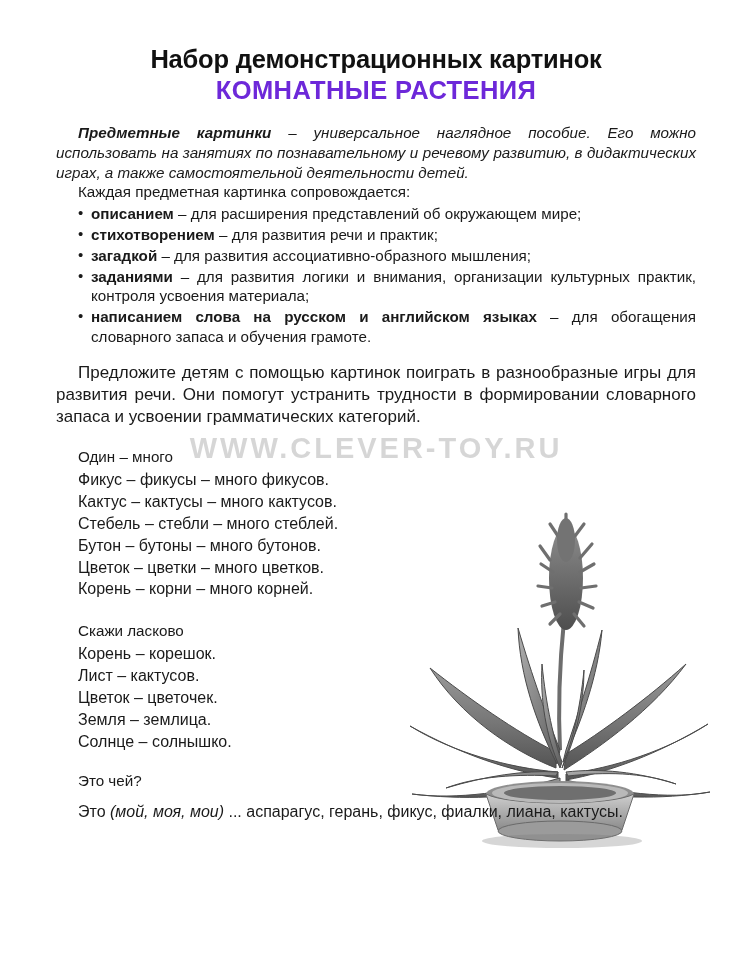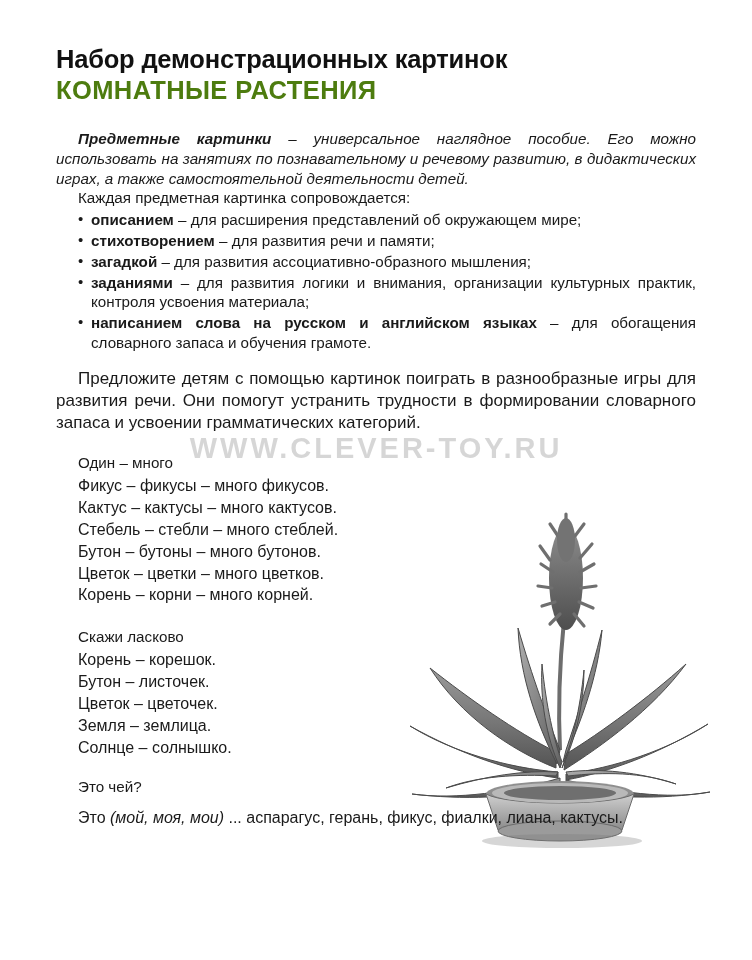--- a/index.html
+++ b/index.html
@@ -17,36 +17,36 @@
   }
   .page {
     position: relative;
     width: 752px;
     height: 960px;
     box-sizing: border-box;
     padding: 44px 56px 0 56px;
   }
   
   .title-block {
-    text-align: left;
-    margin-bottom: 24px;
+    text-align: center;
+    margin-bottom: 18px;
   }
   .title-line1 {
     font-size: 25.5px;
     font-weight: bold;
     letter-spacing: -0.2px;
     line-height: 1.18;
     color: #111;
   }
   .title-line2 {
     font-size: 25.5px;
     font-weight: bold;
     letter-spacing: 0.4px;
     line-height: 1.18;
-    color: #4d7c0f;
+    color: #6d28d9;
     margin-top: 1px;
   }
   
   .intro {
     font-size: 15.2px;
     line-height: 1.30;
     text-align: justify;
     text-indent: 22px;
     margin: 0 0 0 0;
     hyphens: manual;
@@ -146,21 +146,21 @@
     <div class="title-line1">Набор демонстрационных картинок</div>
     <div class="title-line2">КОМНАТНЫЕ РАСТЕНИЯ</div>
   </div>
 
   <p class="intro"><b>Предметные картинки</b><span> – универсальное наглядное пособие. Его можно использовать на занятиях по познавательному и речевому развитию, в дидактических играх, а также самостоятельной деятельности детей.</span></p>
 
   <p class="subintro">Каждая предметная картинка сопровождается:</p>
 
   <ul class="bullets">
     <li><b>описанием</b><span> – для расширения представлений об окружающем мире;</span></li>
-    <li><b>стихотворением</b><span> – для развития речи и памяти;</span></li>
+    <li><b>стихотворением</b><span> – для развития речи и практик;</span></li>
     <li><b>загадкой</b><span> – для развития ассоциативно-образного мышления;</span></li>
     <li><b>заданиями</b><span> – для развития логики и внимания, организации культурных практик, контроля усвоения материала;</span></li>
     <li><b>написанием слова на русском и английском языках</b><span> – для обогащения словарного запаса и обучения грамоте.</span></li>
   </ul>
 
   <div class="para-gap"></div>
   <p class="para2">Предложите детям с помощью картинок поиграть в разнообразные игры для развития речи. Они помогут устранить трудности в формировании словарного запаса и усвоении грамматических категорий.</p>
 
   <div class="games">
 
@@ -170,21 +170,21 @@
       <div class="game-line">Кактус – кактусы – много кактусов.</div>
       <div class="game-line">Стебель – стебли – много стеблей.</div>
       <div class="game-line">Бутон – бутоны – много бутонов.</div>
       <div class="game-line">Цветок – цветки – много цветков.</div>
       <div class="game-line">Корень – корни – много корней.</div>
     </div>
 
     <div class="game-block" style="margin-top:22px;">
       <div class="game-title">Скажи ласково</div>
       <div class="game-line">Корень – корешок.</div>
-      <div class="game-line">Бутон – листочек.</div>
+      <div class="game-line">Лист – кактусов.</div>
       <div class="game-line">Цветок – цветочек.</div>
       <div class="game-line">Земля – землица.</div>
       <div class="game-line">Солнце – солнышко.</div>
     </div>
 
     <div class="game-block last-block">
       <div class="game-title">Это чей?</div>
       <div class="game-line"><span>Это </span><i>(мой, моя, мои)</i><span> ... аспарагус, герань, фикус, фиалки, лиана, кактусы.</span></div>
     </div>
 

